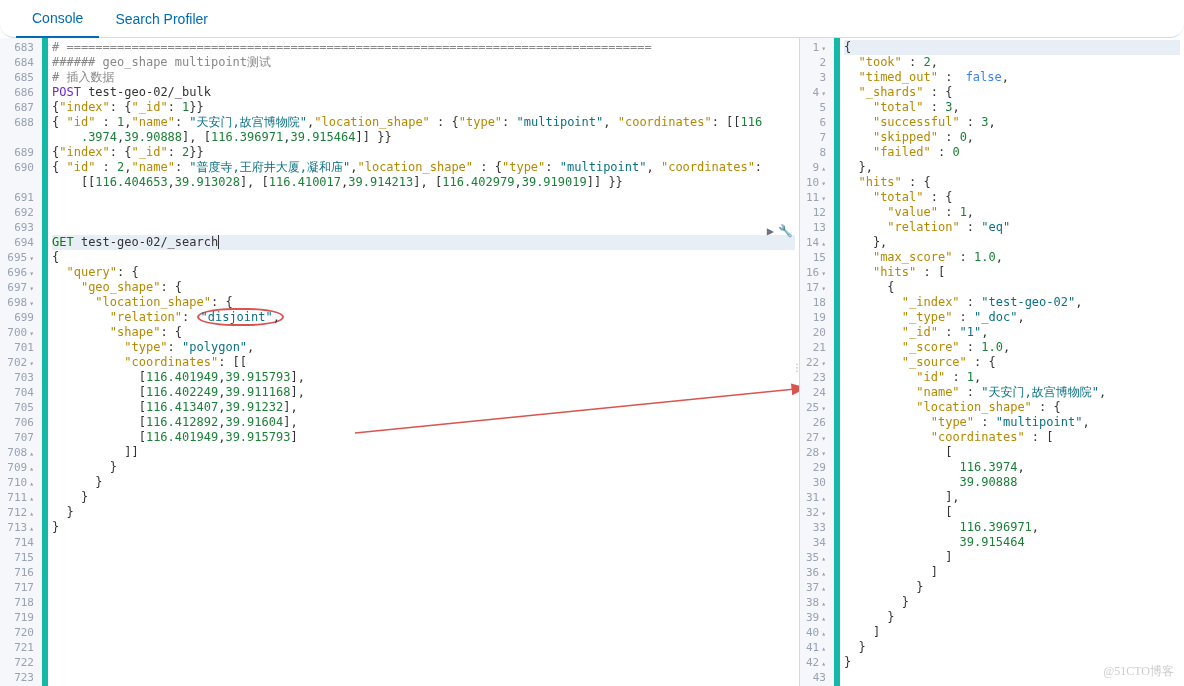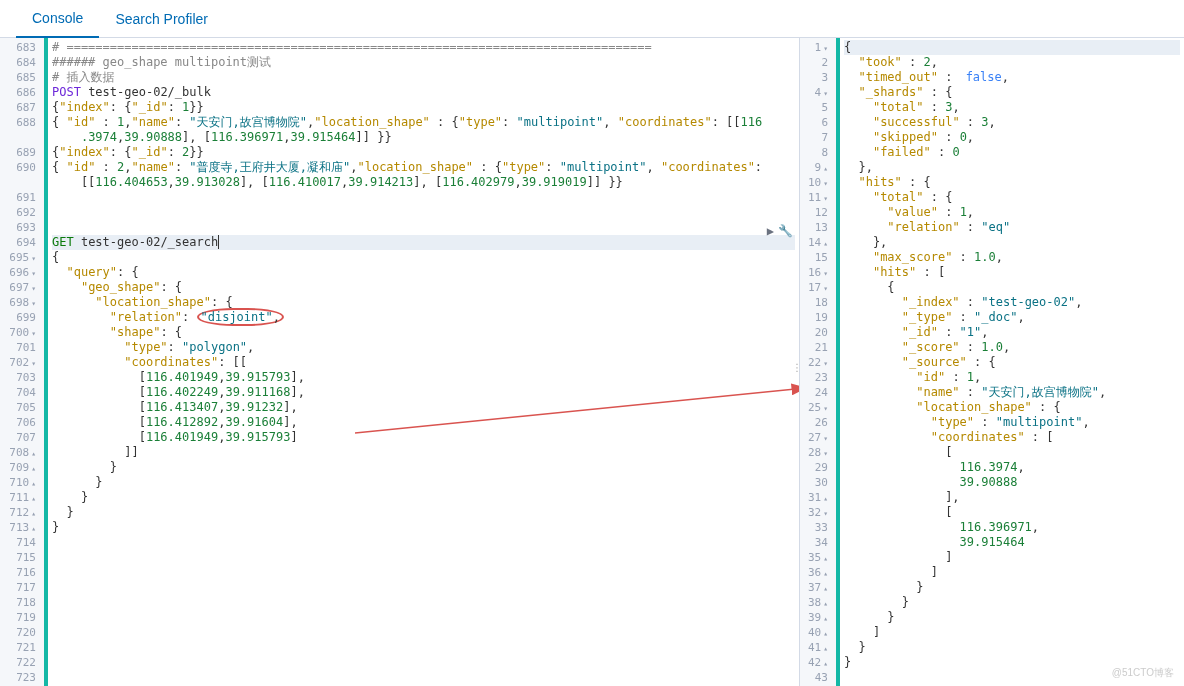--- a/index.html
+++ b/index.html
@@ -1,45 +1,45 @@
 <!DOCTYPE html>
 <html><head>
 <meta charset="utf-8">
 <style>
 * { margin: 0; padding: 0; box-sizing: border-box; }
 body { font-family: Consolas, Monaco, monospace; font-size: 12px; background: #fff; color: #333; }
-.tabs { display: flex; align-items: center; height: 38px; border-bottom: 1px solid #d3dae6; padding-left: 16px; background: #fff; }
+.tabs { display: flex; align-items: center; height: 38px; border-bottom: 1px solid #d3dae6; padding-left: 16px; background: #fff; border-radius: 14px; }
 .tab { padding: 10px 16px; color: #006bb4; cursor: pointer; font-family: -apple-system, sans-serif; font-size: 14px; }
 .tab.active { border-bottom: 2px solid #006bb4; }
 .panes { display: flex; height: calc(686px - 38px); }
 .pane-left { width: 800px; border-right: 1px solid #d3dae6; position: relative; overflow: hidden; }
 .pane-right { flex: 1; overflow: hidden; }
 .editor { display: flex; height: 100%; overflow-y: auto; }
-.gutter { width: 48px; background: #f5f7fa; text-align: right; padding: 2px 8px 2px 0; color: #98a2b3; flex-shrink: 0; border-right: 4px solid #14b8a6; }
+.gutter { width: 48px; background: #f5f7fa; text-align: right; padding: 2px 8px 2px 0; color: #98a2b3; flex-shrink: 0; border-right: 6px solid #14b8a6; }
 .gutter-r { width: 40px; }
 .gutter .ln { height: 15px; line-height: 15px; font-size: 11px; }
 .gutter .ln.fold::after { content: "▾"; font-size: 8px; margin-left: 2px; color: #98a2b3; }
 .gutter .ln.foldup::after { content: "▴"; font-size: 8px; margin-left: 2px; color: #98a2b3; }
 .code { flex: 1; padding: 2px 4px; white-space: pre; line-height: 15px; }
 .code .line { height: 15px; }
 .code .line.hl { background: #e8eef5; }
 .s-kw { color: #6d28d9; }
 .s-get { color: #0b7a0b; }
 .s-key { color: #b58900; }
 .s-str { color: #0b7285; }
 .s-num { color: #1a7f37; }
 .s-bool { color: #3b82f6; margin-left: 6px; }
 .s-cmt { color: #888; }
 .circle { border: 2px solid #d9534f; border-radius: 50%/60%; padding: 0 2px; }
 .run-icons { position: absolute; top: 186px; right: 6px; display: flex; gap: 4px; }
 .run-icons span { color: #6b7280; cursor: pointer; font-size: 12px; }
 .annotation { position: absolute; top: 448px; left: 500px; color: #d9534f; font-family: sans-serif; font-size: 14px; line-height: 1.4; width: 290px; }
 .arrow { position: absolute; top: 345px; left: 355px; pointer-events: none; }
 .divider-handle { position: absolute; right: -3px; top: 50%; color: #aaa; font-size: 10px; cursor: col-resize; }
-.watermark { position: fixed; bottom: 6px; right: 10px; color: #ccc; font-size: 10px; font-family: Liberation Sans, sans-serif; }
+.watermark { position: fixed; bottom: 6px; right: 10px; color: #ccc; font-size: 12px; font-family: Liberation Serif, serif; }
 </style>
 </head>
 <body>
 
 <div class="tabs">
   <div class="tab active">Console</div>
   <div class="tab">Search Profiler</div>
 </div>
 
 <div class="panes">

